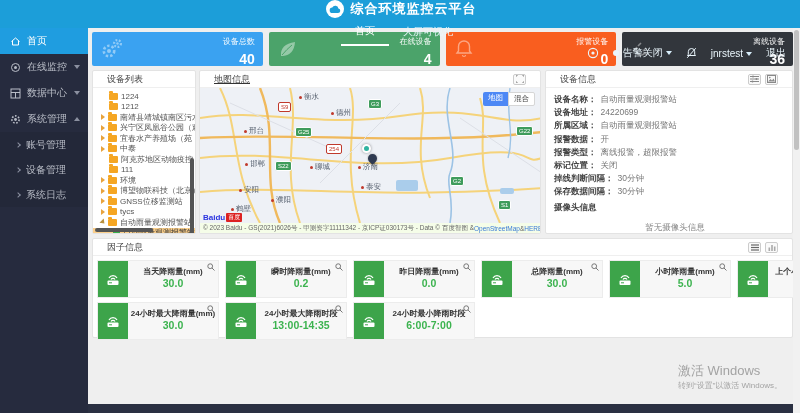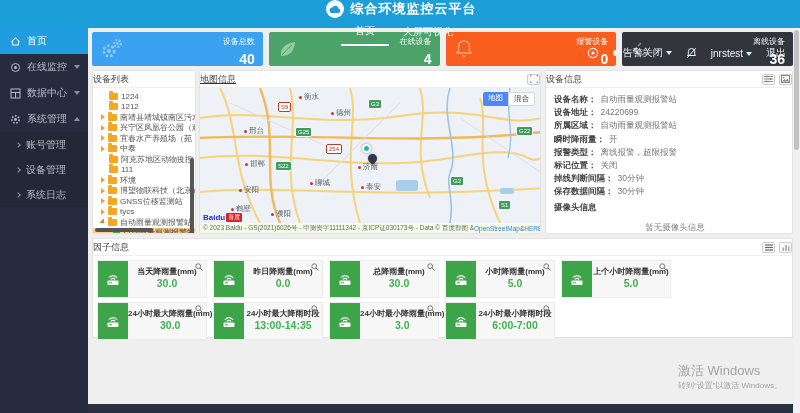--- a/index.html
+++ b/index.html
@@ -35,21 +35,21 @@
   .stats { position:absolute; left:92px; top:32px; width:701px; height:34px; display:flex; gap:6px; }
   .stat-card { flex:1; border-radius:2px; position:relative; color:#fff; display:flex; align-items:center; padding:0 8px; }
   .stat-card .s-ico { opacity:.75; }
   .stat-card .s-right { margin-left:auto; text-align:right; line-height:1.25; }
   .stat-label { font-size:8px; opacity:.95; }
   .stat-value { font-size:14px; font-weight:bold; }
   .c1{ background:#3aa2f1; } .c2{ background:#4ba36a; } .c3{ background:#f95e1f; } .c4{ background:#32363c; }
 
   
   .panel { position:absolute; background:#fff; border:1px solid #e3e3e3; border-radius:2px; }
-  .panel-hd { height:17px; border-bottom:1px solid #efefef; display:flex; align-items:center; padding:0 0; font-size:9px; color:#444; }
+  .panel-hd { height:17px; border-bottom:1px solid #efefef; display:flex; align-items:center; padding:0 14px; font-size:9px; color:#444; }
   .panel-hd .hd-icons { margin-left:auto; display:flex; gap:4px; }
   .hd-btn { width:13px; height:11px; border:1px solid #ccc; border-radius:2px; background:#fafafa; display:flex; align-items:center; justify-content:center; cursor:pointer; }
 
   
   .p-list { left:92px; top:70px; width:104px; height:164px; }
   .tree { position:relative; height:145px; overflow:hidden; padding-top:3px; }
   .tree-item { height:10.5px; display:flex; align-items:center; font-size:8px; color:#555; white-space:nowrap; cursor:pointer; gap:3px; }
   .ti-1 { padding-left:8px; } .ti-2 { padding-left:16px; } .ti-3 { padding-left:20px; }
   .folder { display:inline-block; width:9px; height:7px; background:#f5a623; border-radius:1px; position:relative; flex:none; }
   .folder::before { content:""; position:absolute; left:0; top:-2px; width:4px; height:2px; background:#f5a623; border-radius:1px 1px 0 0; }
@@ -83,21 +83,21 @@
   .info-rows { padding:5px 8px 0 8px; }
   .info-row { display:flex; font-size:8.5px; line-height:13.2px; }
   .info-label { font-weight:bold; color:#444; flex:none; }
   .info-value { color:#777; margin-left:4px; }
   .cam-title { font-size:8.5px; font-weight:bold; color:#444; padding:3px 8px 0; }
   .cam-empty { text-align:center; font-size:8.5px; color:#888; padding-top:8px;padding-left:12px; }
 
   
   .p-factors { left:92px; top:238px; width:701px; height:100px; }
   .factor-row { display:flex; gap:6px; padding:0 4px; margin-top:4px; }
-  .f-card { width:110px; height:38px; background:#f7f7f7; border:1px solid #ececec; display:flex; position:relative; flex:none; }
+  .f-card { width:122px; height:38px; background:#f7f7f7; border:1px solid #ececec; display:flex; position:relative; flex:none; }
   .f-ico { width:30px; background:#3da44a; display:flex; align-items:center; justify-content:center; flex:none; }
   .f-body { flex:1; display:flex; flex-direction:column; align-items:center; justify-content:center; line-height:1.3; }
   .f-title { font-size:8px; font-weight:bold; color:#333; white-space:nowrap; }
   .f-value { font-size:10.5px; font-weight:bold; color:#3cb34f; }
   .mag { position:absolute; top:2px; right:3px; cursor:pointer; }
 
   
   .watermark { position:absolute; right:18px; top:362px; color:#a3a3a3; }
   .watermark .w1 { font-size:13px; }
   .watermark .w2 { font-size:8px; }
@@ -340,24 +340,24 @@
       <path d="M250 0 C240 30 260 60 250 85 C245 95 255 110 250 135" stroke="#9cc3e5" stroke-width="1.6" fill="none"></path>
       <path d="M310 0 C305 25 315 45 308 70" stroke="#9cc3e5" stroke-width="1.4" fill="none"></path>
       <rect x="196" y="92" width="22" height="11" rx="2" fill="#aacdeb"></rect>
       <rect x="300" y="100" width="14" height="6" rx="2" fill="#aacdeb"></rect>
     </svg>
 
     <span class="map-city" style="left:99px;top:4px">衡水</span>
     <span class="map-city" style="left:131px;top:20px">德州</span>
     <span class="map-city" style="left:44px;top:38px">邢台</span>
     <span class="map-city" style="left:45px;top:71px">邯郸</span>
-    <span class="map-city" style="left:110px;top:90px">聊城</span>
+    <span class="map-city" style="left:110px;top:74px">聊城</span>
     <span class="map-city" style="left:39px;top:97px">安阳</span>
     <span class="map-city" style="left:31px;top:116px">鹤壁</span>
-    <span class="map-city" style="left:71px;top:121px">濮阳</span>
+    <span class="map-city" style="left:71px;top:107px">濮阳</span>
     <span class="map-city" style="left:158px;top:74px">济南</span>
     <span class="map-city" style="left:161px;top:94px">泰安</span>
 
     <span class="shield red" style="left:78px;top:14px">S9</span>
     <span class="shield" style="left:95px;top:39px">G25</span>
     <span class="shield red" style="left:126px;top:56px">254</span>
     <span class="shield" style="left:75px;top:73px">S22</span>
     <span class="shield" style="left:168px;top:11px">G3</span>
     <span class="shield" style="left:316px;top:38px">G22</span>
     <span class="shield" style="left:250px;top:88px">G2</span>
@@ -414,21 +414,21 @@
       </div>
     <div class="info-row">
         <span class="info-label">设备地址：</span>
         <span class="info-value">24220699</span>
       </div>
     <div class="info-row">
         <span class="info-label">所属区域：</span>
         <span class="info-value">自动雨量观测报警站</span>
       </div>
     <div class="info-row">
-        <span class="info-label">瞬时降雨量：</span>
+        <span class="info-label">报警数据：</span>
         <span class="info-value">开</span>
       </div>
     <div class="info-row">
         <span class="info-label">报警类型：</span>
         <span class="info-value">离线报警，超限报警</span>
       </div>
     <div class="info-row">
         <span class="info-label">标记位置：</span>
         <span class="info-value">关闭</span>
       </div>
@@ -488,20 +488,39 @@
     </div>
     <div class="f-card">
       <span class="f-ico">
           <svg width="16" height="15" viewBox="0 0 16 15">
             <path d="M4 6 a4.5 4.5 0 0 1 8 0 M6 7.5 a2.3 2.3 0 0 1 4 0" stroke="#fff" stroke-width="1.2" fill="none"></path>
             <rect x="2.5" y="8.5" width="11" height="4.5" rx="1" fill="#fff"></rect>
             <rect x="4" y="10.3" width="3" height="1" fill="#3da44a"></rect>
           </svg>
         </span>
       <span class="f-body">
+          <span class="f-title">瞬时降雨量(mm)</span>
+          <span class="f-value">0.2</span>
+        </span>
+      <span class="mag">
+          <svg width="8" height="8" viewBox="0 0 8 8">
+            <circle cx="3.2" cy="3.2" r="2.4" fill="none" stroke="#777" stroke-width="1"></circle>
+            <line x1="5" y1="5" x2="7.5" y2="7.5" stroke="#777" stroke-width="1"></line>
+          </svg>
+        </span>
+    </div>
+    <div class="f-card">
+      <span class="f-ico">
+          <svg width="16" height="15" viewBox="0 0 16 15">
+            <path d="M4 6 a4.5 4.5 0 0 1 8 0 M6 7.5 a2.3 2.3 0 0 1 4 0" stroke="#fff" stroke-width="1.2" fill="none"></path>
+            <rect x="2.5" y="8.5" width="11" height="4.5" rx="1" fill="#fff"></rect>
+            <rect x="4" y="10.3" width="3" height="1" fill="#3da44a"></rect>
+          </svg>
+        </span>
+      <span class="f-body">
           <span class="f-title">昨日降雨量(mm)</span>
           <span class="f-value">0.0</span>
         </span>
       <span class="mag">
           <svg width="8" height="8" viewBox="0 0 8 8">
             <circle cx="3.2" cy="3.2" r="2.4" fill="none" stroke="#777" stroke-width="1"></circle>
             <line x1="5" y1="5" x2="7.5" y2="7.5" stroke="#777" stroke-width="1"></line>
           </svg>
         </span>
     </div>
@@ -588,39 +607,20 @@
       <span class="f-ico">
           <svg width="16" height="15" viewBox="0 0 16 15">
             <path d="M4 6 a4.5 4.5 0 0 1 8 0 M6 7.5 a2.3 2.3 0 0 1 4 0" stroke="#fff" stroke-width="1.2" fill="none"></path>
             <rect x="2.5" y="8.5" width="11" height="4.5" rx="1" fill="#fff"></rect>
             <rect x="4" y="10.3" width="3" height="1" fill="#3da44a"></rect>
           </svg>
         </span>
       <span class="f-body">
           <span class="f-title">24小时最大降雨时段</span>
           <span class="f-value">13:00-14:35</span>
-        </span>
-      <span class="mag">
-          <svg width="8" height="8" viewBox="0 0 8 8">
-            <circle cx="3.2" cy="3.2" r="2.4" fill="none" stroke="#777" stroke-width="1"></circle>
-            <line x1="5" y1="5" x2="7.5" y2="7.5" stroke="#777" stroke-width="1"></line>
-          </svg>
-        </span>
-    </div>
-    <div class="f-card">
-      <span class="f-ico">
-          <svg width="16" height="15" viewBox="0 0 16 15">
-            <path d="M4 6 a4.5 4.5 0 0 1 8 0 M6 7.5 a2.3 2.3 0 0 1 4 0" stroke="#fff" stroke-width="1.2" fill="none"></path>
-            <rect x="2.5" y="8.5" width="11" height="4.5" rx="1" fill="#fff"></rect>
-            <rect x="4" y="10.3" width="3" height="1" fill="#3da44a"></rect>
-          </svg>
-        </span>
-      <span class="f-body">
-          <span class="f-title">24小时最小降雨量(mm)</span>
-          <span class="f-value">3.0</span>
         </span>
       <span class="mag">
           <svg width="8" height="8" viewBox="0 0 8 8">
             <circle cx="3.2" cy="3.2" r="2.4" fill="none" stroke="#777" stroke-width="1"></circle>
             <line x1="5" y1="5" x2="7.5" y2="7.5" stroke="#777" stroke-width="1"></line>
           </svg>
         </span>
     </div>
     <div class="f-card">
       <span class="f-ico">

